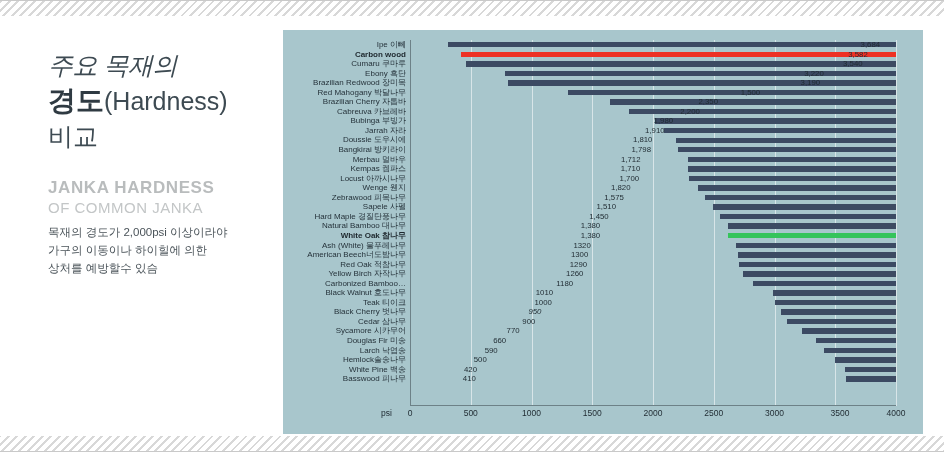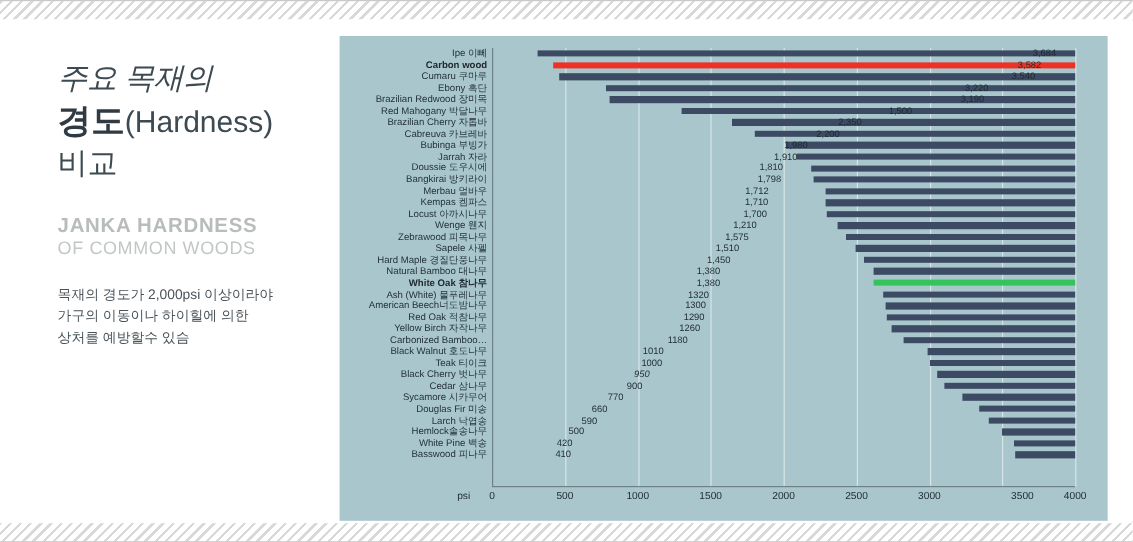--- a/index.html
+++ b/index.html
@@ -80,21 +80,21 @@
     letter-spacing: 0.6px;
     color: #b9bcbd;
   }
   .cap-sub2 {
     font-size: 15px;
     letter-spacing: 0.5px;
     color: #c3c6c7;
     margin-top: 1px;
   }
   .cap-note {
-    margin-top: 22px;
+    margin-top: 8px;
     font-size: 11.5px;
     color: #4a5359;
     line-height: 1.55;
   }
 
   
   .chart-panel {
     position: absolute;
     left: 283px;
     top: 14px;
@@ -200,21 +200,21 @@
   <div class="hatch top"></div>
   <div class="hatch bottom"></div>
 
   <div class="frame">
 
     <div class="caption">
       <div class="cap-line1">주요 목재의</div>
       <div class="cap-line2"><b>경도</b><span>(Hardness)</span></div>
       <div class="cap-line3">비교</div>
       <div class="cap-sub1">JANKA HARDNESS</div>
-      <div class="cap-sub2">OF COMMON WOODS</div>
+      <div class="cap-sub2">OF COMMON JANKA</div>
       <div class="cap-note" style="white-space: pre-line;">목재의 경도가 2,000psi 이상이라야
 가구의 이동이나 하이힐에 의한
 상처를 예방할수 있슴</div>
     </div>
 
     <div class="chart-panel">
       <div class="plot-area">
         <div id="gridlines">
             <div class="gridline" style="left: 60.75px;"></div>
             <div class="gridline" style="left: 121.5px;"></div>
@@ -299,21 +299,21 @@
               <div class="bar-value" style="left: 210.765px;">1,710</div>
             </div>
             <div class="row">
               <div class="row-label">Locust 아까시나무</div>
               <div class="bar" style="width: 206.55px;"></div>
               <div class="bar-value" style="left: 209.55px;">1,700</div>
             </div>
             <div class="row">
               <div class="row-label">Wenge 웬지</div>
               <div class="bar" style="width: 198.045px;"></div>
-              <div class="bar-value" style="left: 201.045px;">1,210</div>
+              <div class="bar-value" style="left: 201.045px;">1,820</div>
             </div>
             <div class="row">
               <div class="row-label">Zebrawood 피목나무</div>
               <div class="bar" style="width: 191.362px;"></div>
               <div class="bar-value" style="left: 194.362px;">1,575</div>
             </div>
             <div class="row">
               <div class="row-label">Sapele 사펠</div>
               <div class="bar" style="width: 183.465px;"></div>
               <div class="bar-value" style="left: 186.465px;">1,510</div>
@@ -412,19 +412,19 @@
       </div>
       <div class="x-unit">psi</div>
       <div class="x-axis" id="xaxis">
           <div class="x-tick" style="left: 0px;">0</div>
           <div class="x-tick" style="left: 60.75px;">500</div>
           <div class="x-tick" style="left: 121.5px;">1000</div>
           <div class="x-tick" style="left: 182.25px;">1500</div>
           <div class="x-tick" style="left: 243px; text-align: center;">2000</div>
           <div class="x-tick" style="left: 303.75px; text-align: center;">2500</div>
           <div class="x-tick" style="left: 364.5px;">3000</div>
-          <div class="x-tick" style="left: 442px;">3500</div>
+          <div class="x-tick" style="left: 430px;">3500</div>
           <div class="x-tick" style="left: 486px;">4000</div>
         </div>
     </div>
 
   </div>
 </div>
 
 </body></html>

